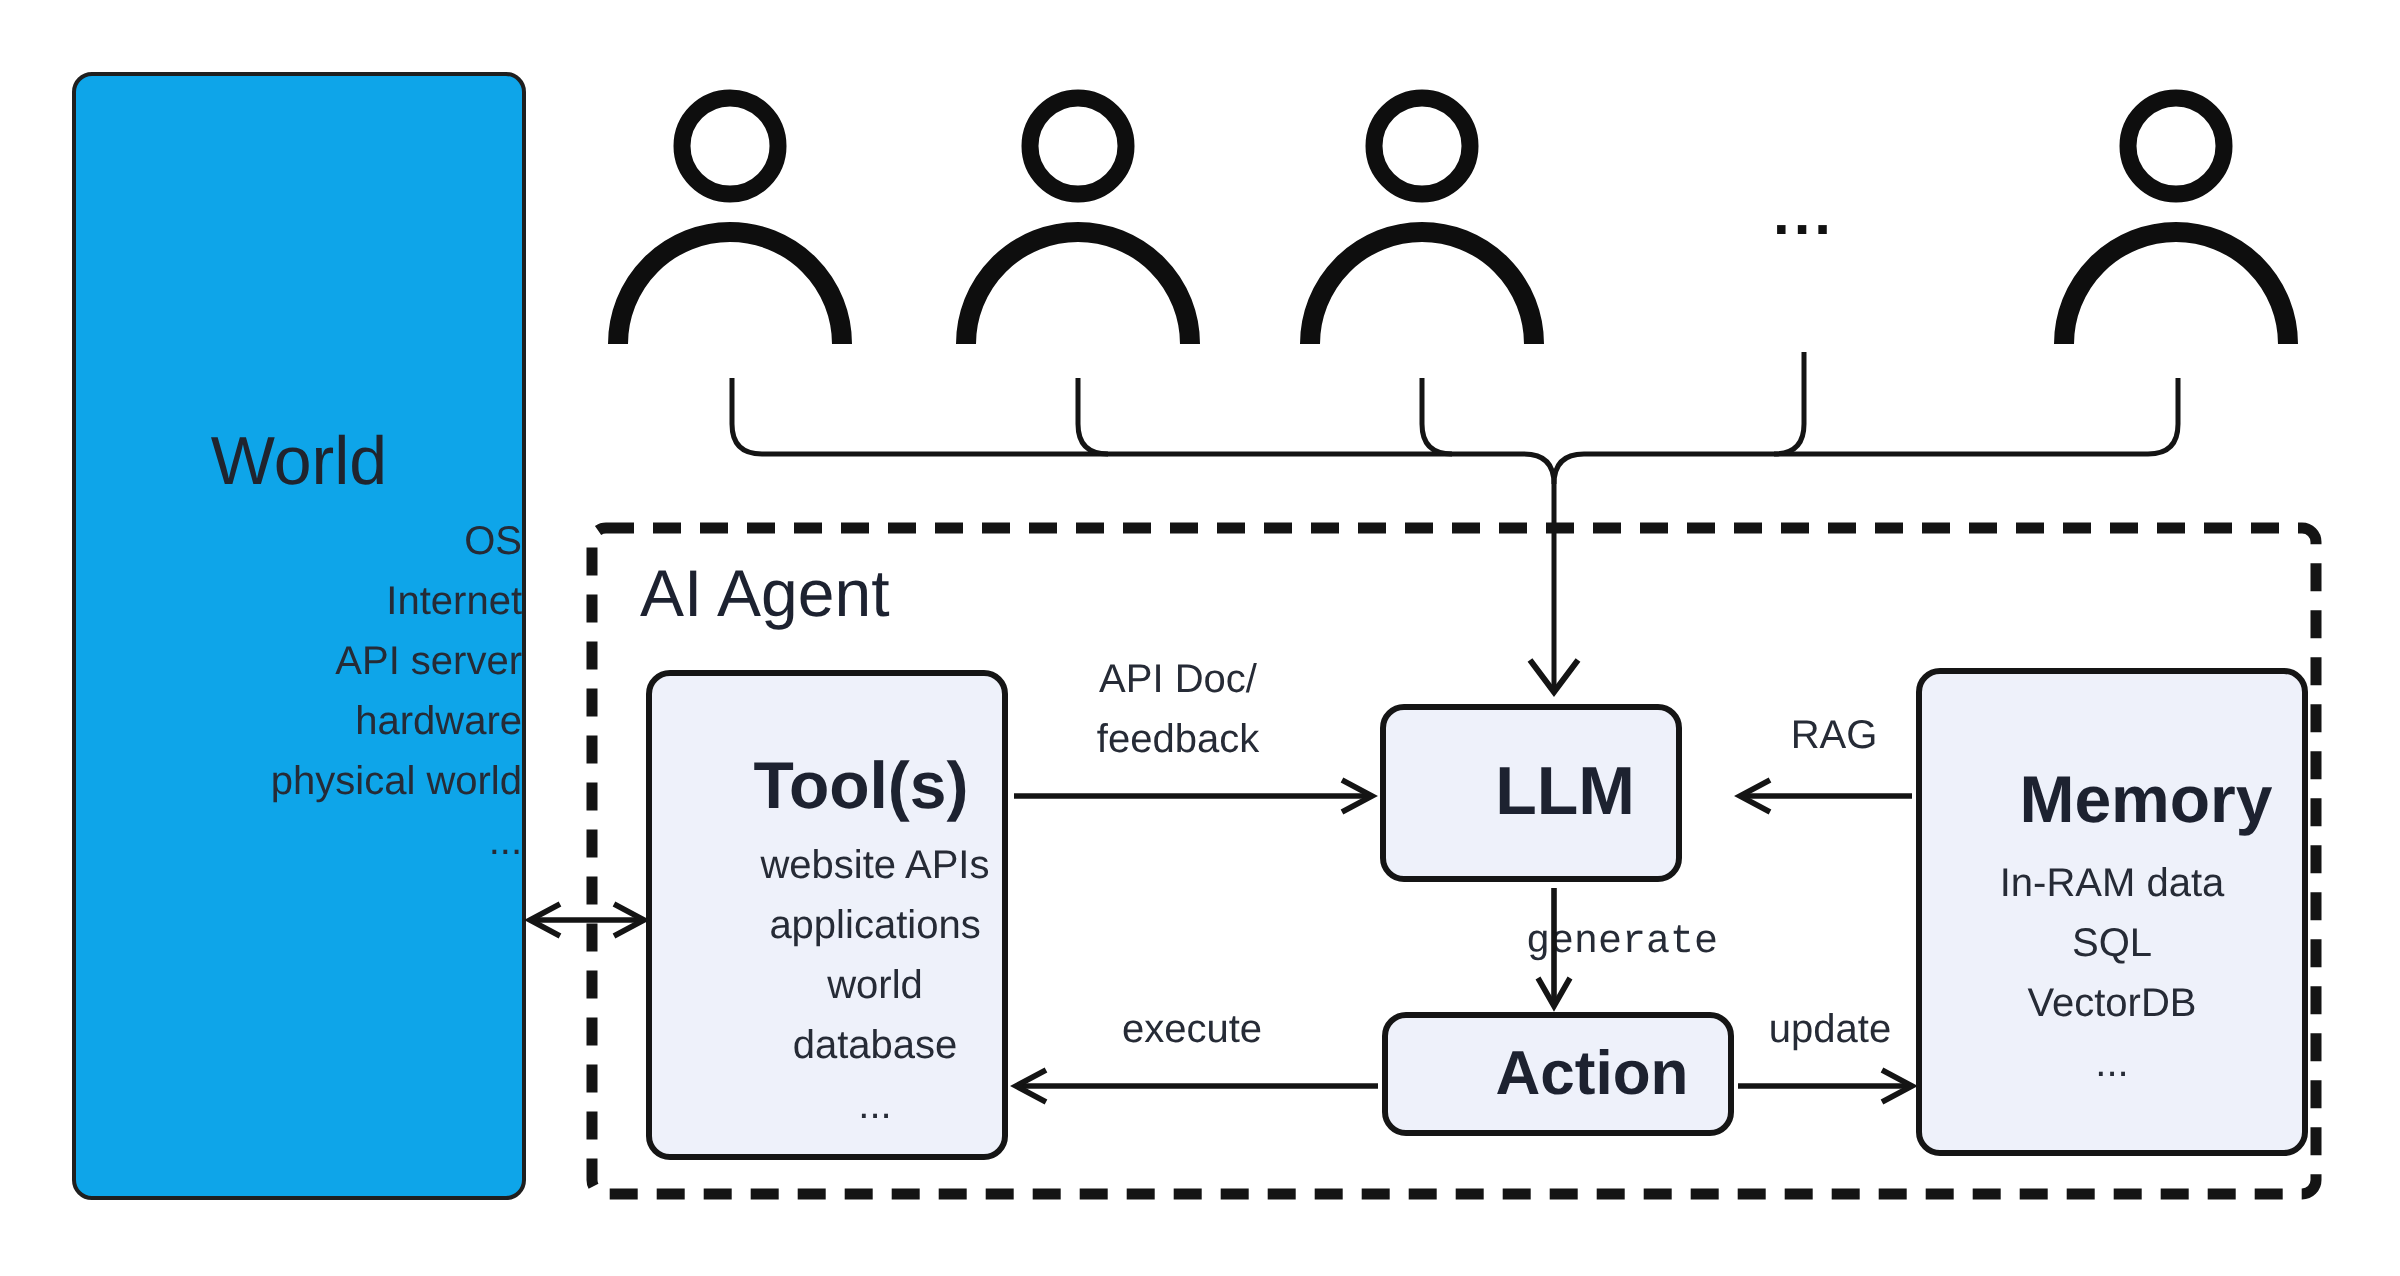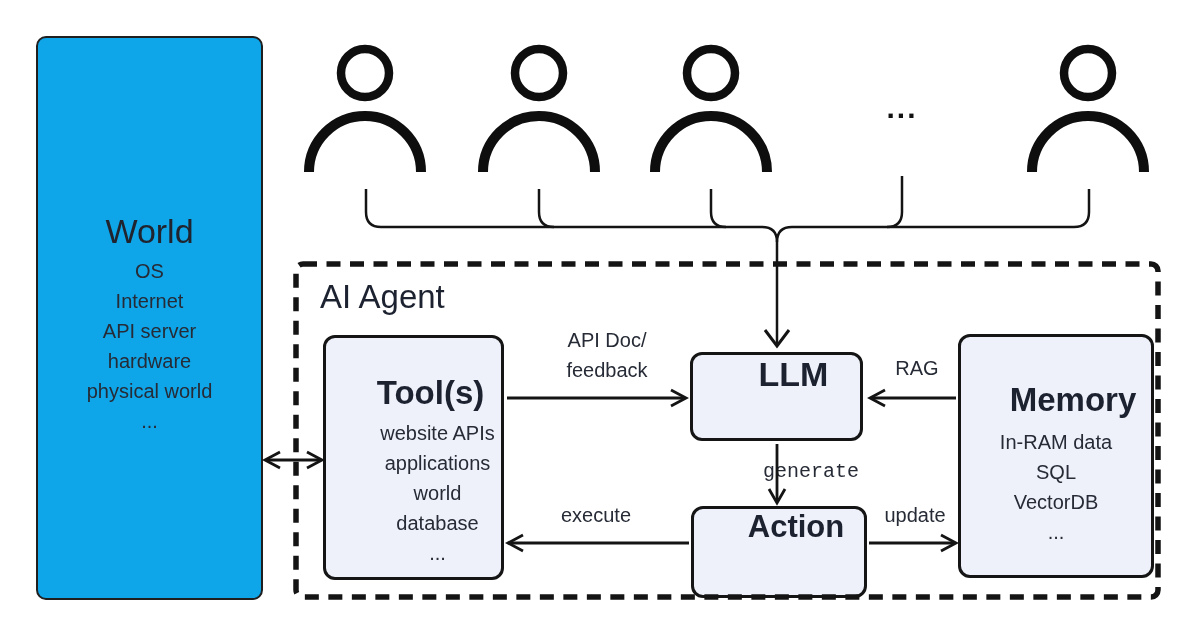--- a/index.html
+++ b/index.html
@@ -22,21 +22,21 @@
     border-radius: 10px;
     box-sizing: border-box;
     text-align: center;
   }
   .world-title {
     margin-top: 172px;
     font-size: 34px;
     line-height: 42px;
     color: #20242e;
   }
-  .world-items { margin-top: 4px; }
+  .world-items { margin-top: 4px; text-align: right; }
   .item-line {
     font-size: 20px;
     line-height: 30px;
     color: #262b36;
   }
 
   
   .agent-title {
     left: 320px; top: 278px;
     font-size: 33px;
@@ -54,42 +54,42 @@
   }
   .node-title {
     font-weight: 700;
     color: #1d2230;
     margin-left: 34px;
   }
   .tools-box  { left: 323px; top: 335px; width: 181px; height: 245px; }
   .tools-box .node-title  { margin-top: 33px; font-size: 33px; line-height: 44px; }
   .tools-box .node-items  { margin-top: 3px; padding-left: 48px; }
 
-  .llm-box    { left: 690px; top: 352px; width: 173px; height: 89px;
-                display: flex; align-items: flex-start; justify-content: center; }
+  .llm-box    { left: 690px; top: 352px; width: 151px; height: 89px;
+                display: flex; align-items: center; justify-content: center; }
   .llm-box .node-title    { font-size: 34px; }
 
-  .action-box { left: 691px; top: 506px; width: 176px; height: 92px;
-                display: flex; align-items: flex-start; justify-content: center; }
+  .action-box { left: 691px; top: 506px; width: 176px; height: 62px;
+                display: flex; align-items: center; justify-content: center; }
   .action-box .node-title { font-size: 31px; }
 
   .memory-box { left: 958px; top: 334px; width: 196px; height: 244px; }
   .memory-box .node-title { margin-top: 40px; font-size: 33px; line-height: 46px; }
   .memory-box .node-items { margin-top: 4px; }
 
   
   .edge-label {
     font-size: 20px;
     color: #262b36;
     white-space: nowrap;
     transform: translateX(-50%);
     text-align: center;
     line-height: 30px;
   }
-  .lbl-apidoc   { left: 607px; top: 325px; }
+  .lbl-apidoc   { left: 589px; top: 325px; }
   .lbl-rag      { left: 917px; top: 353px; }
   .lbl-generate { left: 811px; top: 457px; font-family: Liberation Mono, monospace; }
   .lbl-execute  { left: 596px; top: 500px; }
   .lbl-update   { left: 915px; top: 500px; }
 
   .users-ellipsis {
     left: 902px; top: 90px;
     transform: translateX(-50%);
     font-size: 30px;
     font-weight: 700;

